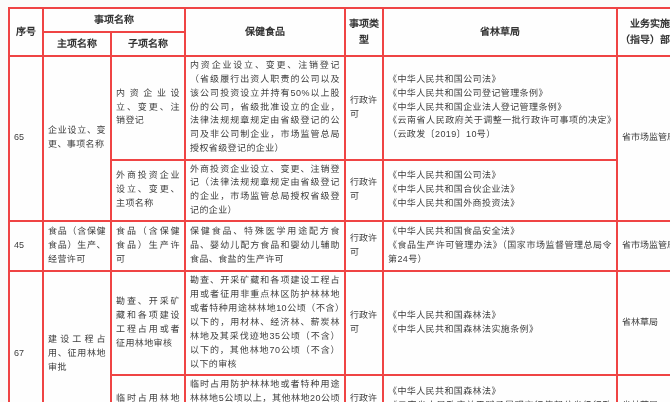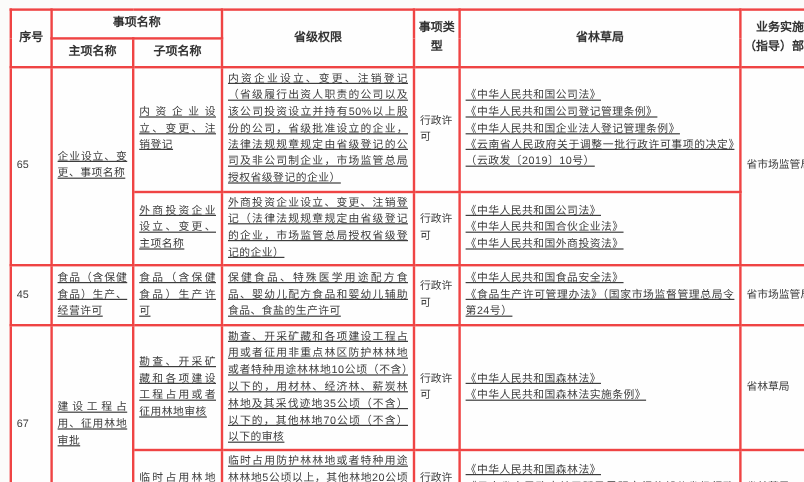--- a/index.html
+++ b/index.html
@@ -25,21 +25,21 @@
     word-break: break-all;
   }
   .gov-table th {
     font-size: 10px;
     font-weight: bold;
     text-align: center;
     color: #333;
     padding: 3px 2px;
   }
   td.c-center { }
-  td.c-text { text-align: justify; letter-spacing: 0.4px; text-decoration: underline; }
+  td.c-text { text-align: justify; letter-spacing: 0.4px; }
   .pre { white-space: pre-line; }
   th.pre { white-space: pre-line; }
   tr.r-65a { height: 104px; }
   tr.r-65b { height: 58px; }
   tr.r-66  { height: 50px; }
   tr.r-67a { height: 90px; }
   tr.r-67b { height: 60px; }
   thead tr.h1 { height: 24px; }
   thead tr.h2 { height: 20px; }
 </style>
@@ -54,21 +54,21 @@
       <col style="width:74px">
       <col style="width:160px">
       <col style="width:38px">
       <col style="width:234px">
       <col style="width:66px">
     </colgroup>
     <thead>
       <tr class="h1">
         <th rowspan="2">序号</th>
         <th colspan="2">事项名称</th>
-        <th rowspan="2">省级权限</th>
+        <th rowspan="2">保健食品</th>
         <th rowspan="2">事项类型</th>
         <th rowspan="2">省林草局</th>
         <th rowspan="2" class="pre">业务实施
 （指导）部门</th>
       </tr>
       <tr class="h2">
         <th>主项名称</th>
         <th>子项名称</th>
       </tr>
     </thead>

